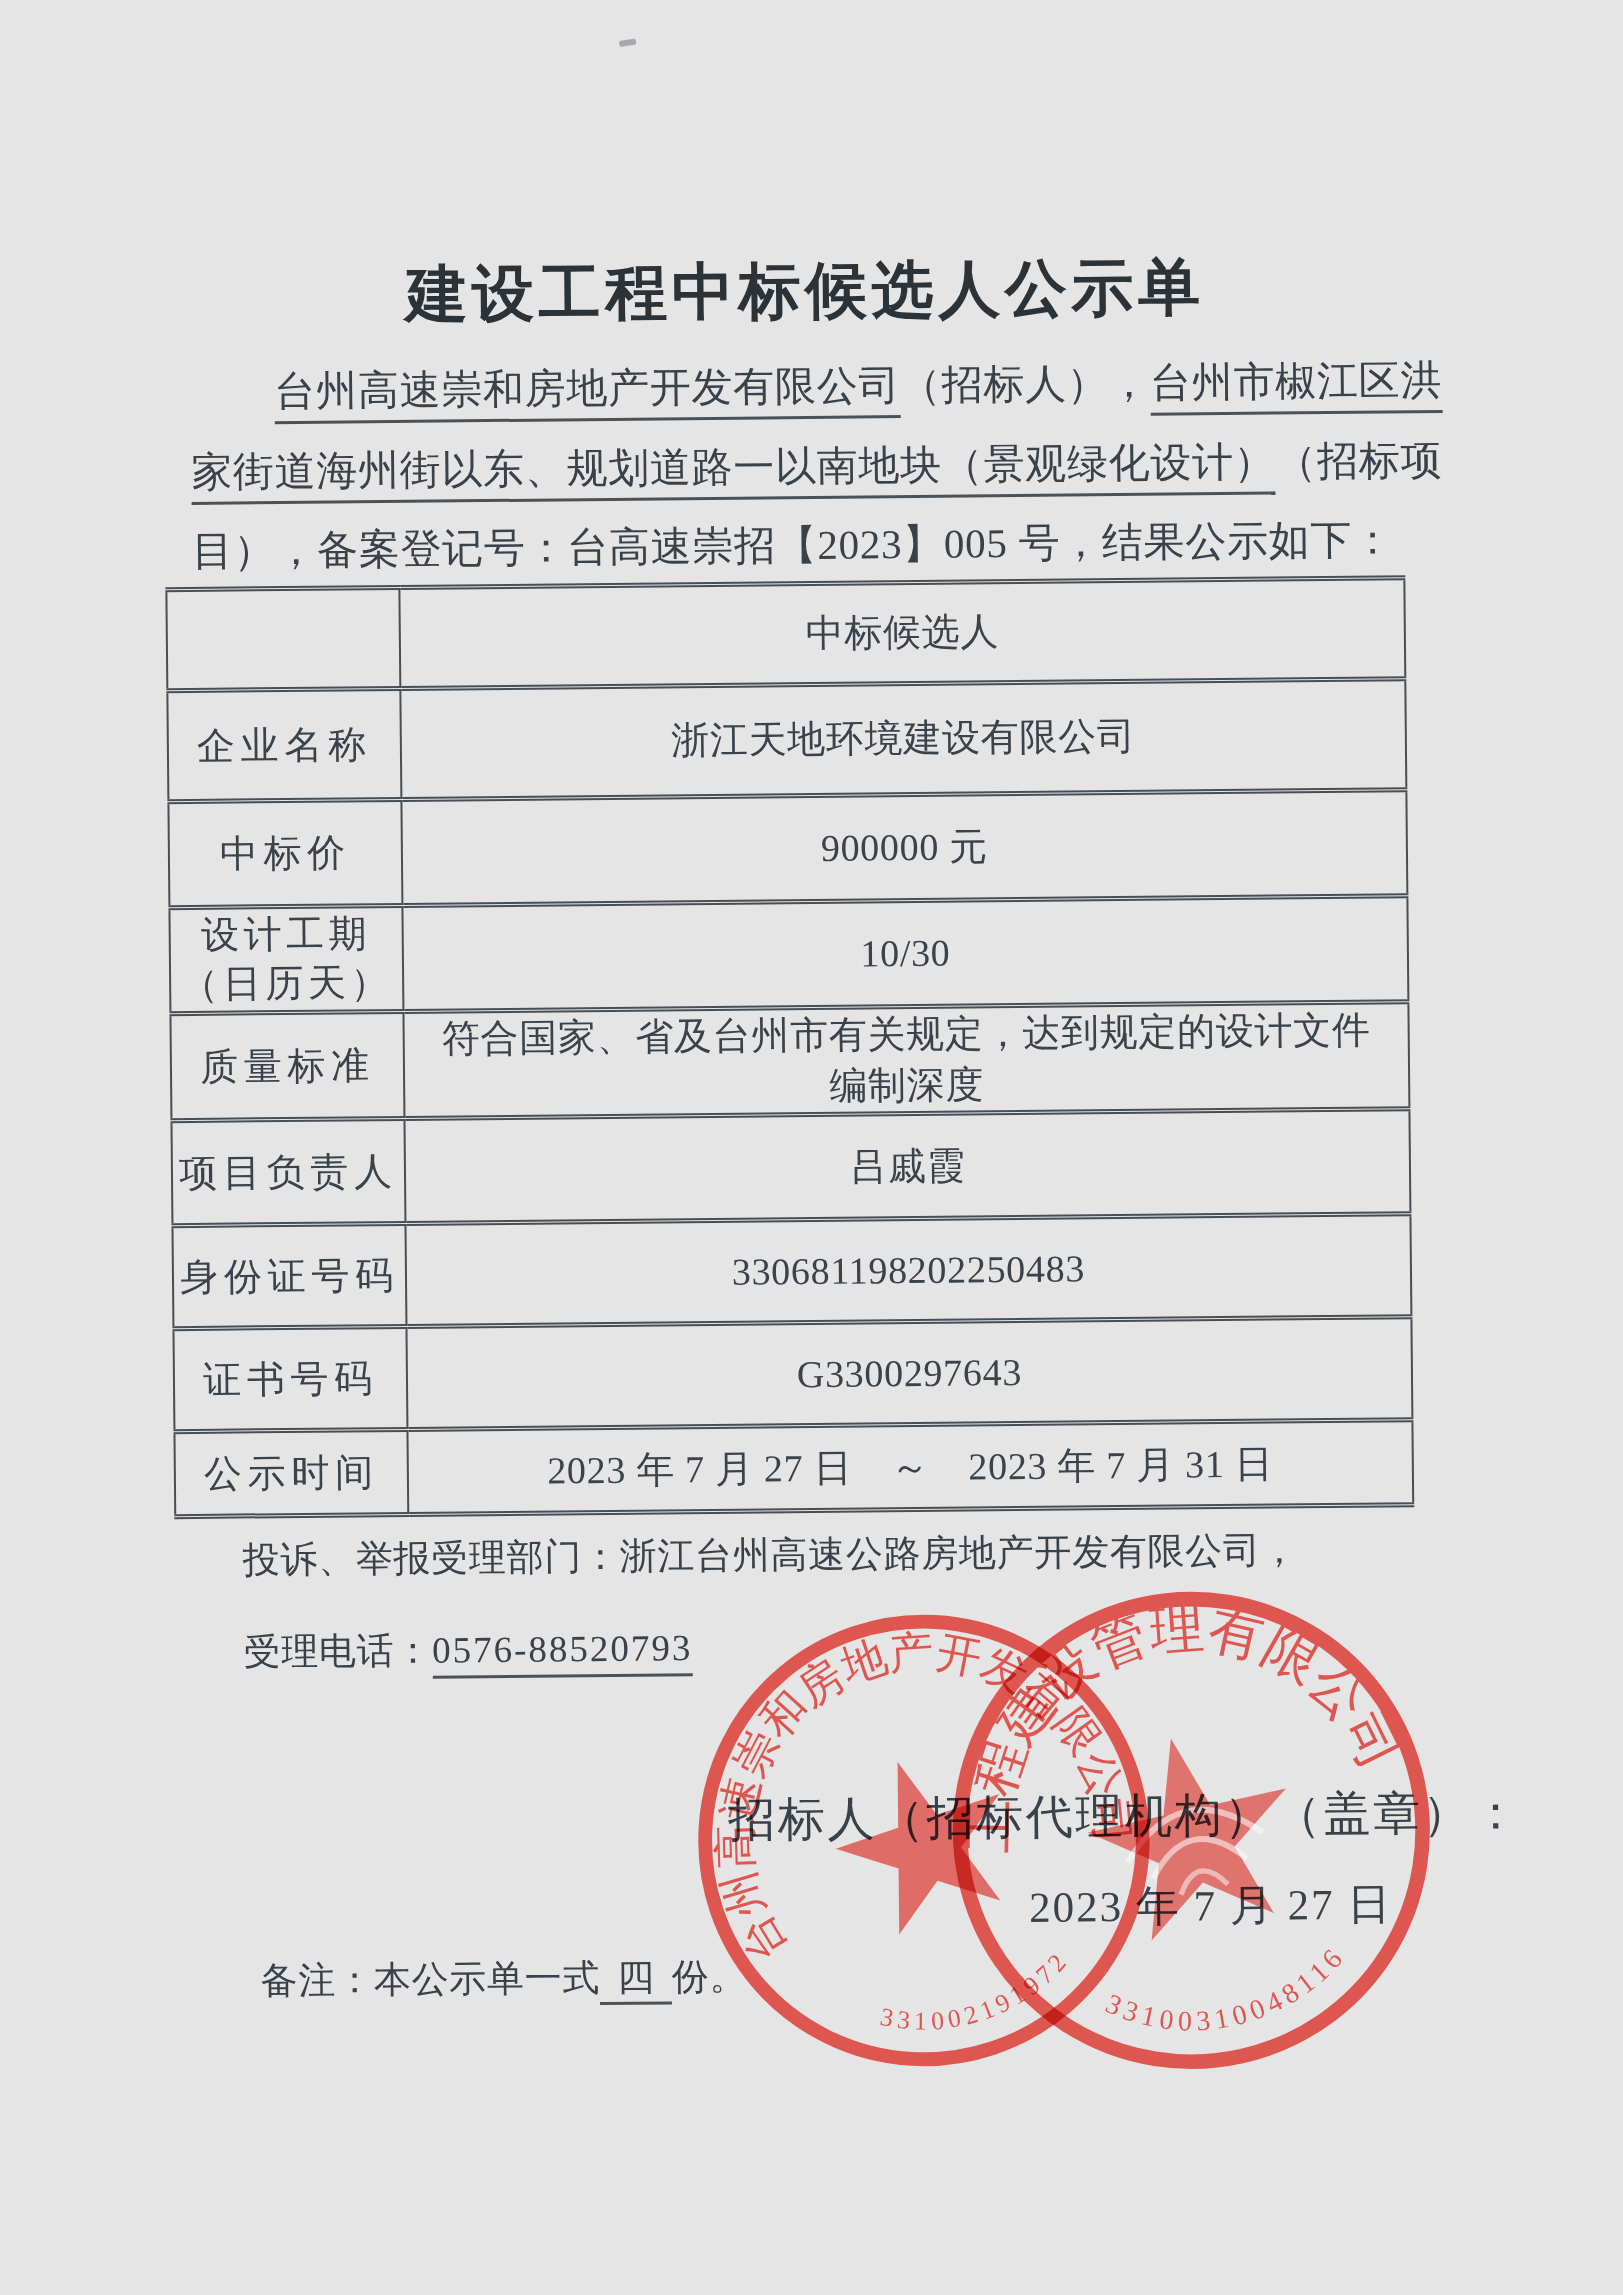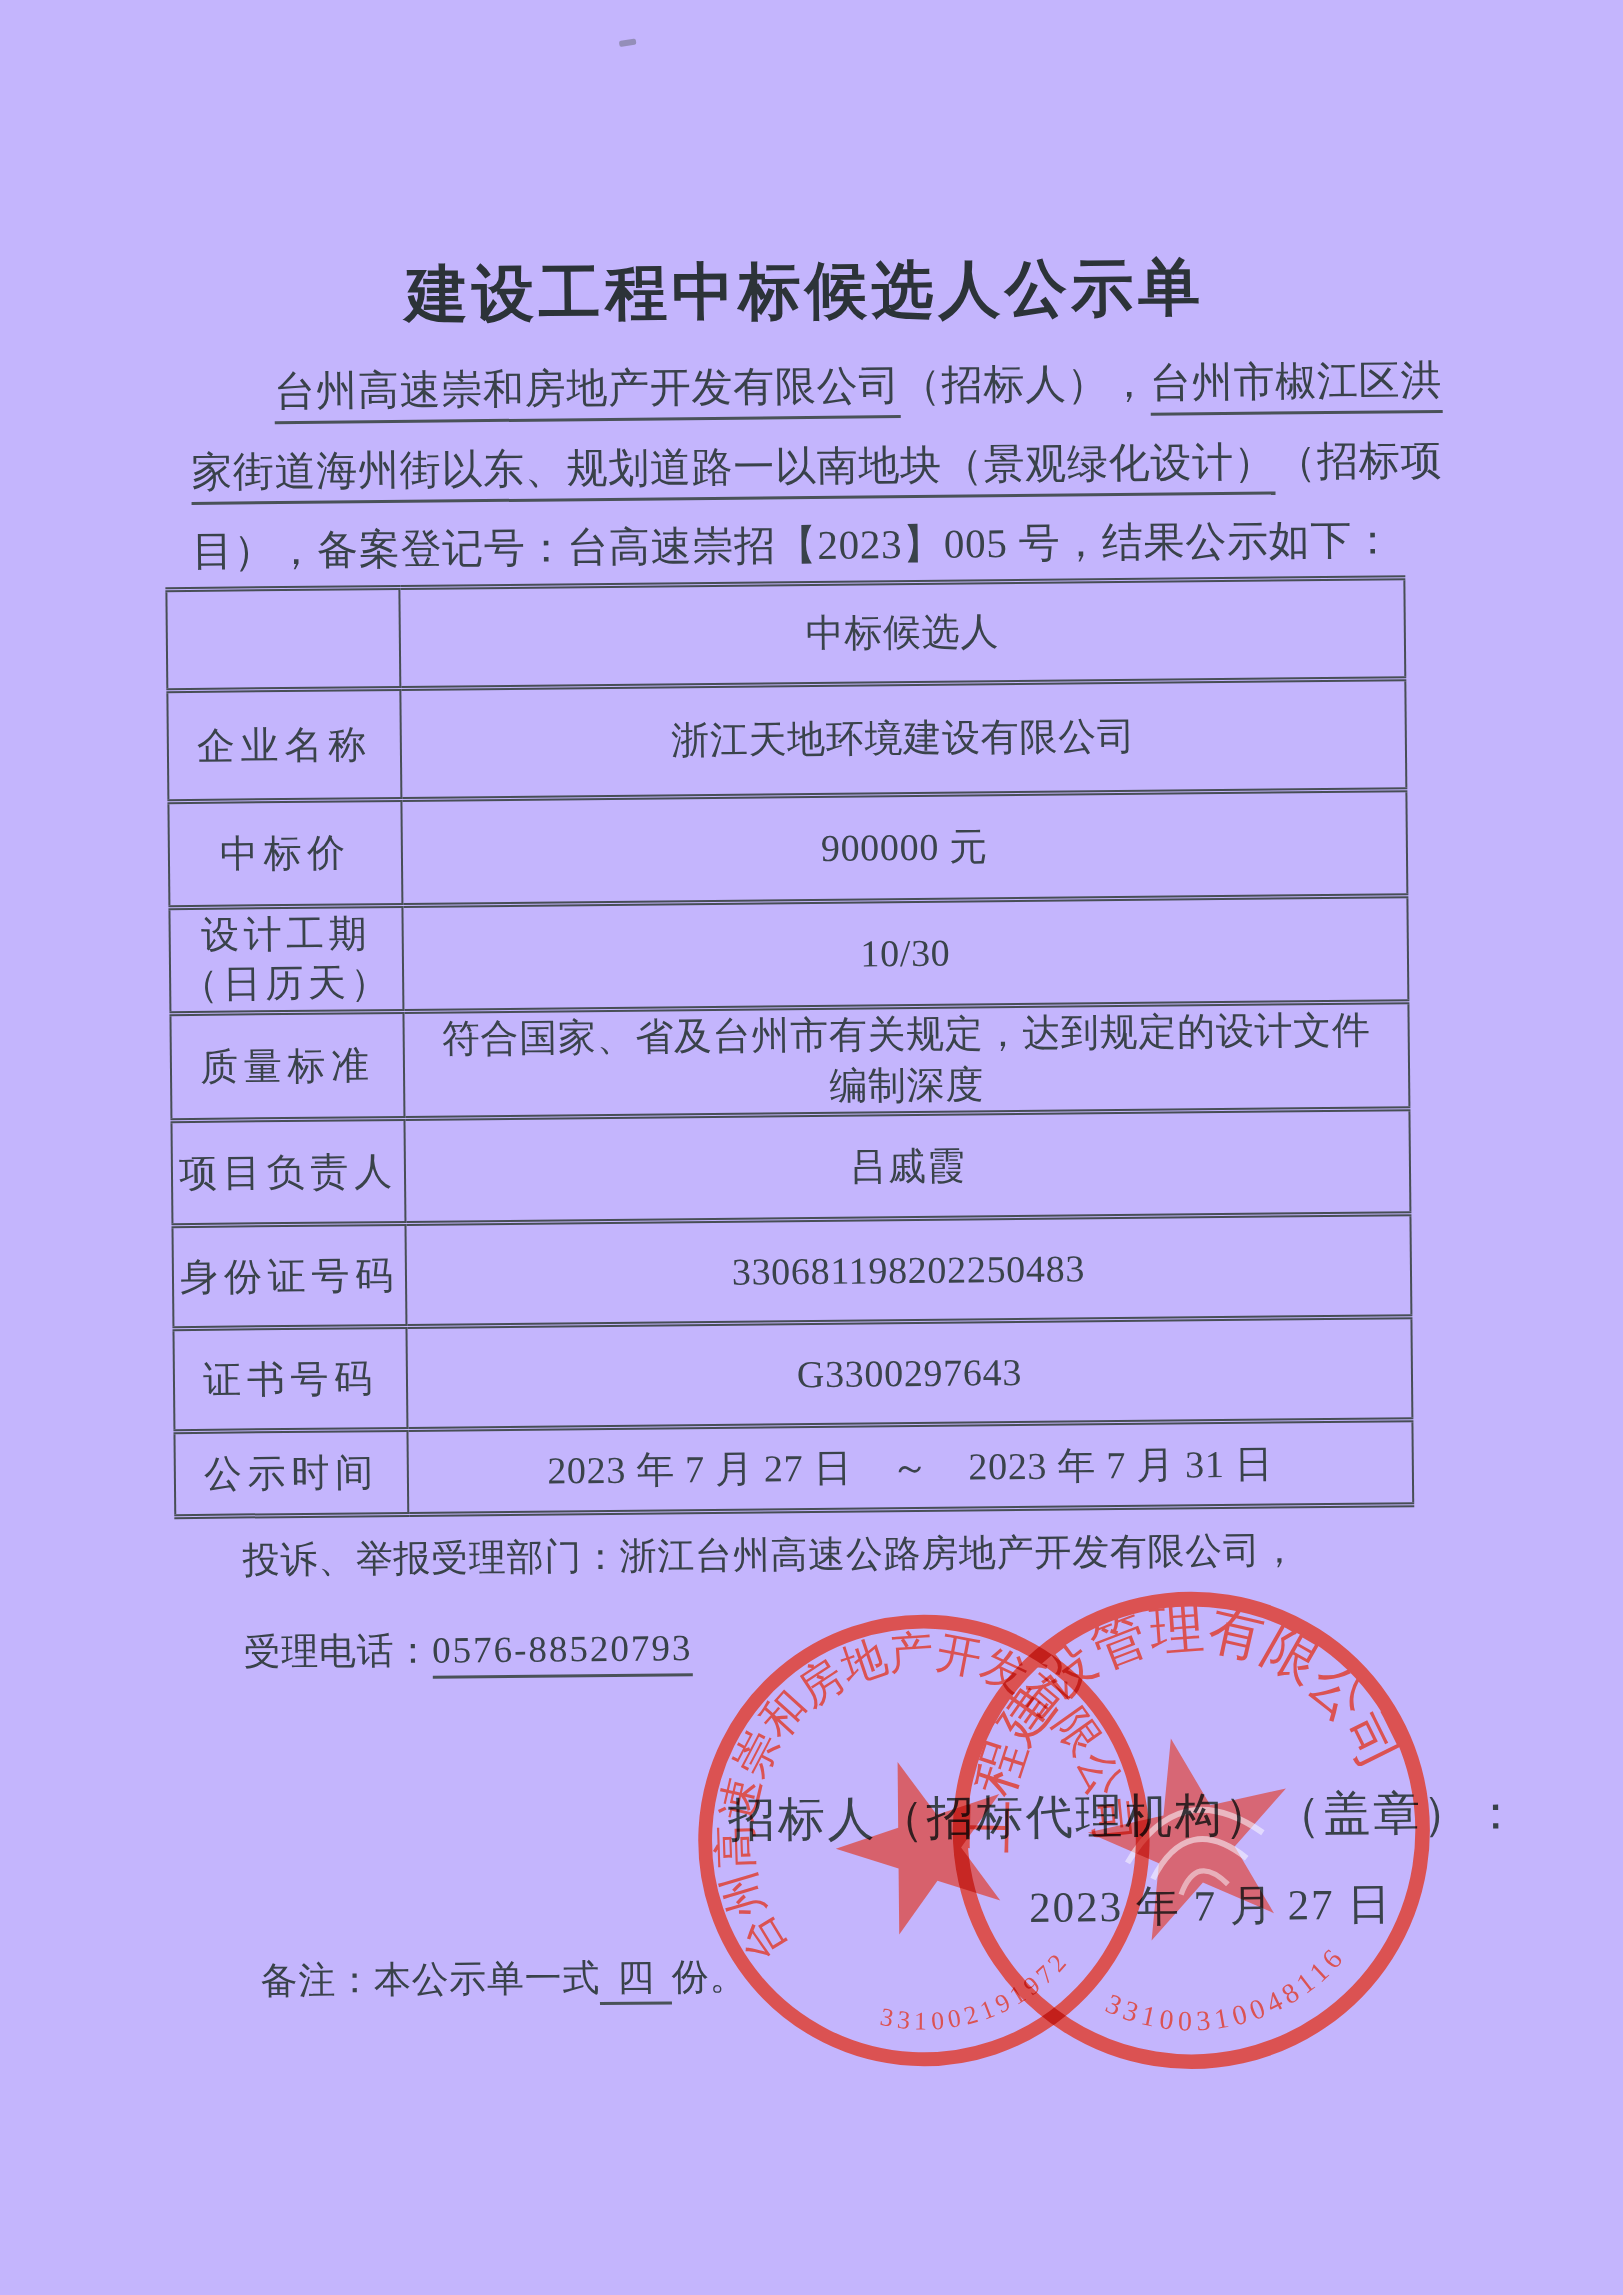--- a/index.html
+++ b/index.html
@@ -1,18 +1,18 @@
 <!DOCTYPE html>
 <html style="font-size:10.5px"><head>
 <meta charset="utf-8">
 <style>
   html,body{margin:0;padding:0;background:#ffffff;}
   body{width:1623px;height:2295px;position:relative;overflow:hidden;
        font-family:"Liberation Serif","DejaVu Serif",serif;color:#39424a;}
-  .sheet{position:absolute;inset:0;background:#c4b5fd;}
+  .sheet{position:absolute;inset:0;background:#e5e5e5;}
   .scan{position:absolute;inset:0;transform:rotate(-0.55deg);transform-origin:50% 42%;}
 
   .title{position:absolute;top:249px;left:0;width:100%;margin:0;text-align:center;
          font-family:"Liberation Sans","DejaVu Sans",sans-serif;font-weight:bold;
          font-size:62px;letter-spacing:4.6px;color:#2c3338;}
 
   .para-line{position:absolute;white-space:nowrap;font-size:41px;letter-spacing:0.7px;color:#39424a;}
   .pl1{top:359px;left:280px;}
   .pl2{top:439px;left:196px;}
   .pl3{top:518px;left:196px;}

